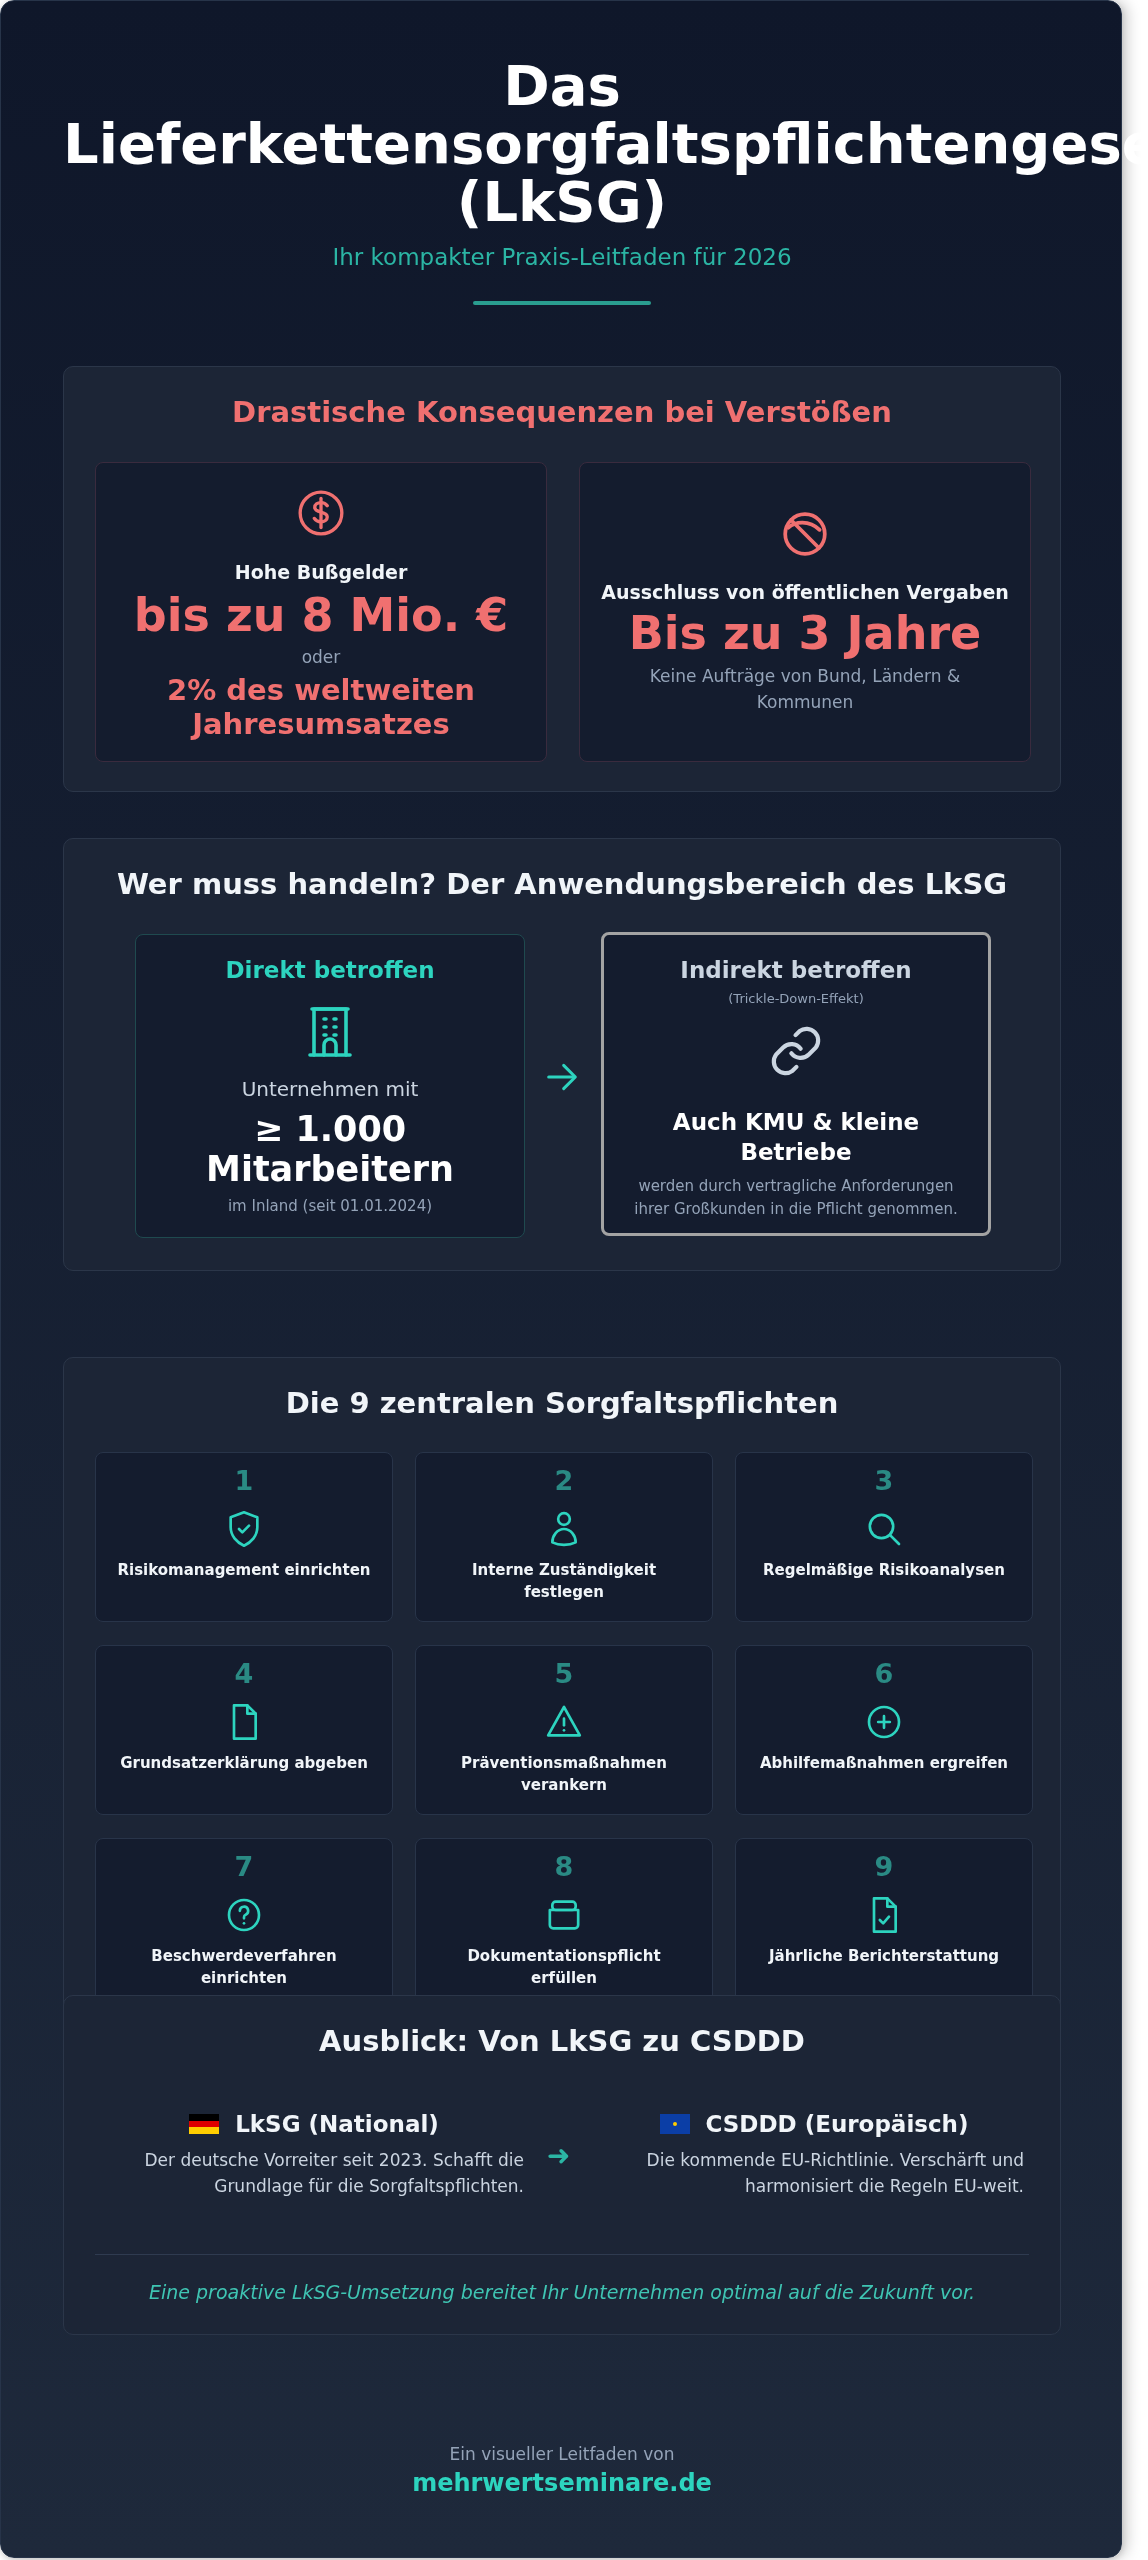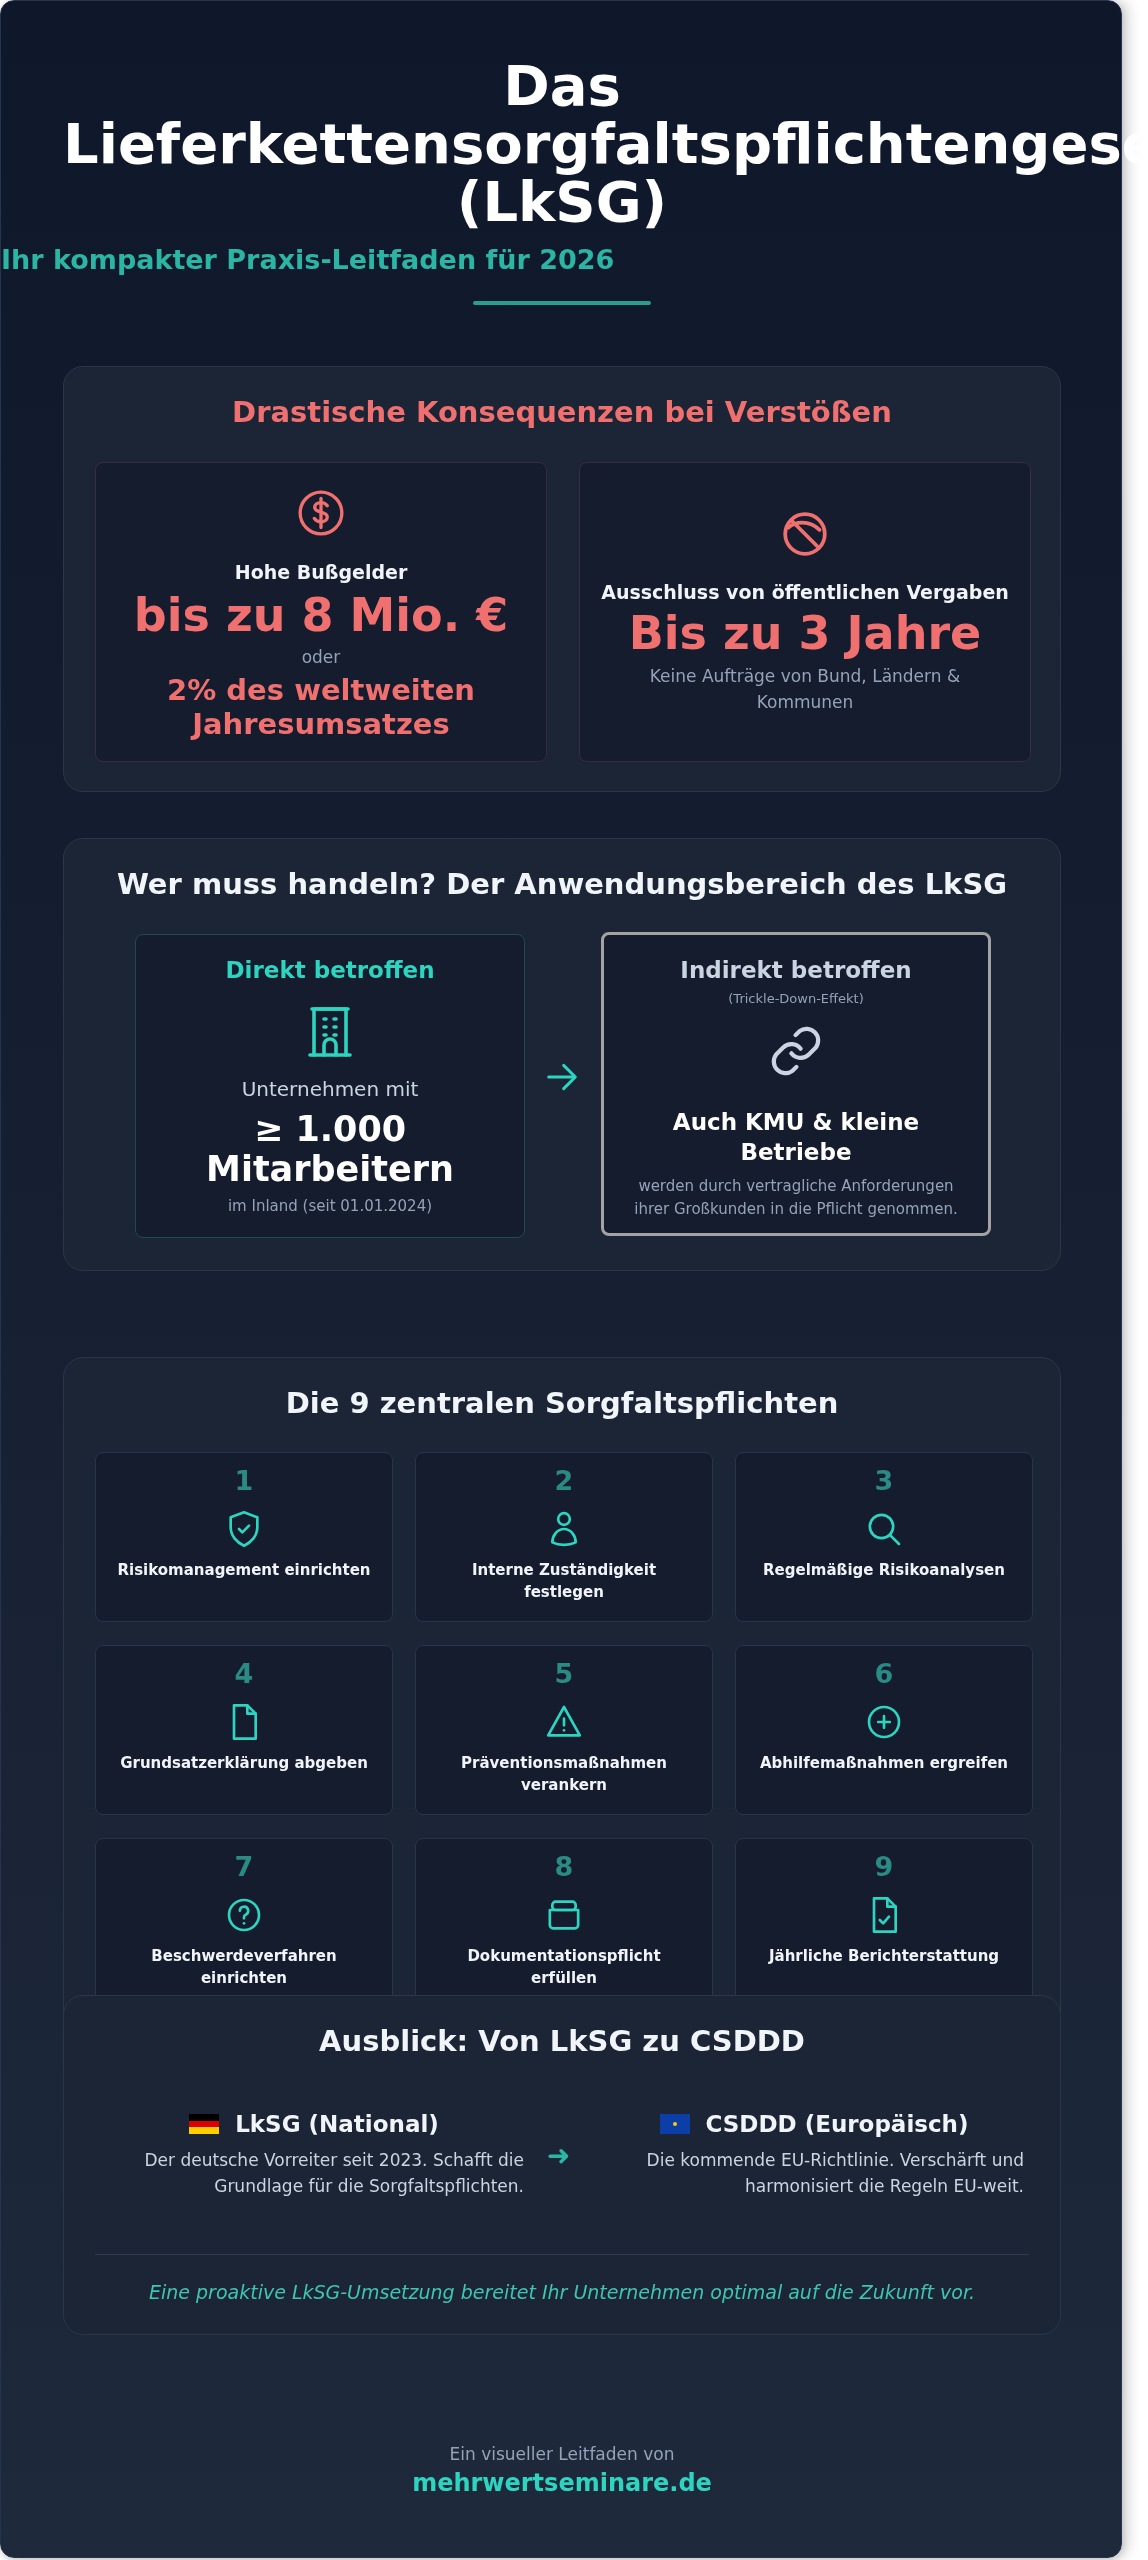--- a/index.html
+++ b/index.html
@@ -19,33 +19,33 @@
     .title {
       position: absolute; left: 0; top: 56px; width: 1122px;
       text-align: center; color: #ffffff; font-weight: bold;
       font-size: 56px; line-height: 58px; letter-spacing: 0;
       white-space: nowrap;
     }
     .title .line { display: block; }
     .title .line2 { text-align: left; padding-left: 62px; }
     .subtitle {
       position: absolute; left: 0; top: 243px; width: 1122px;
-      text-align: left; color: #2bb5a4; font-size: 27px; font-weight: 700;
+      text-align: center; color: #2bb5a4; font-size: 23px; font-weight: 400;
     }
     .title-rule {
       position: absolute; left: 472px; top: 300px; width: 178px; height: 4px;
       border-radius: 2px; background: #2a9d8f;
     }
 
     
     .section {
       position: absolute; left: 62px; width: 998px;
       background: #1c2536;
       border: 1px solid #2b3649;
-      border-radius: 20px;
+      border-radius: 10px;
     }
     .section-title {
       position: absolute; left: 0; width: 100%; text-align: center;
       font-weight: bold; font-size: 29px; color: #f1f5f9;
     }
 
     
     #s1 { top: 365px; height: 426px; }
     #s1 .section-title { top: 28px; color: #f07070; }
     .cons-card {

